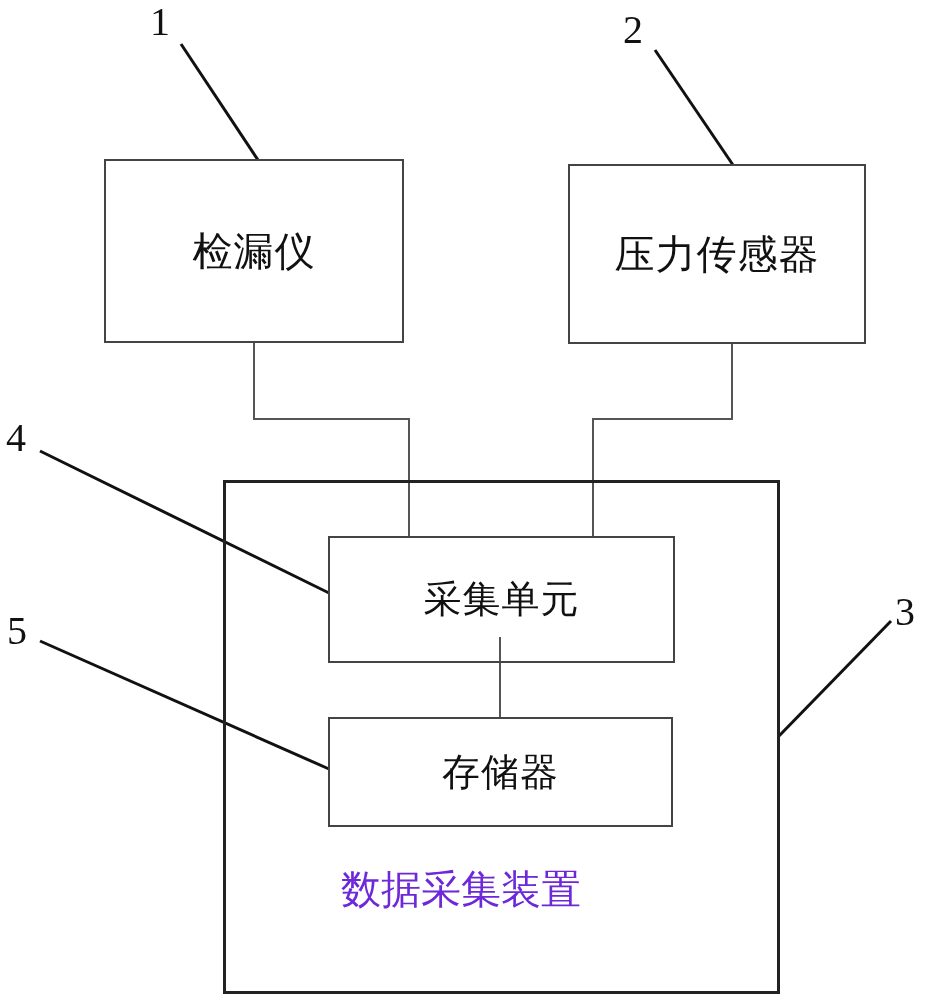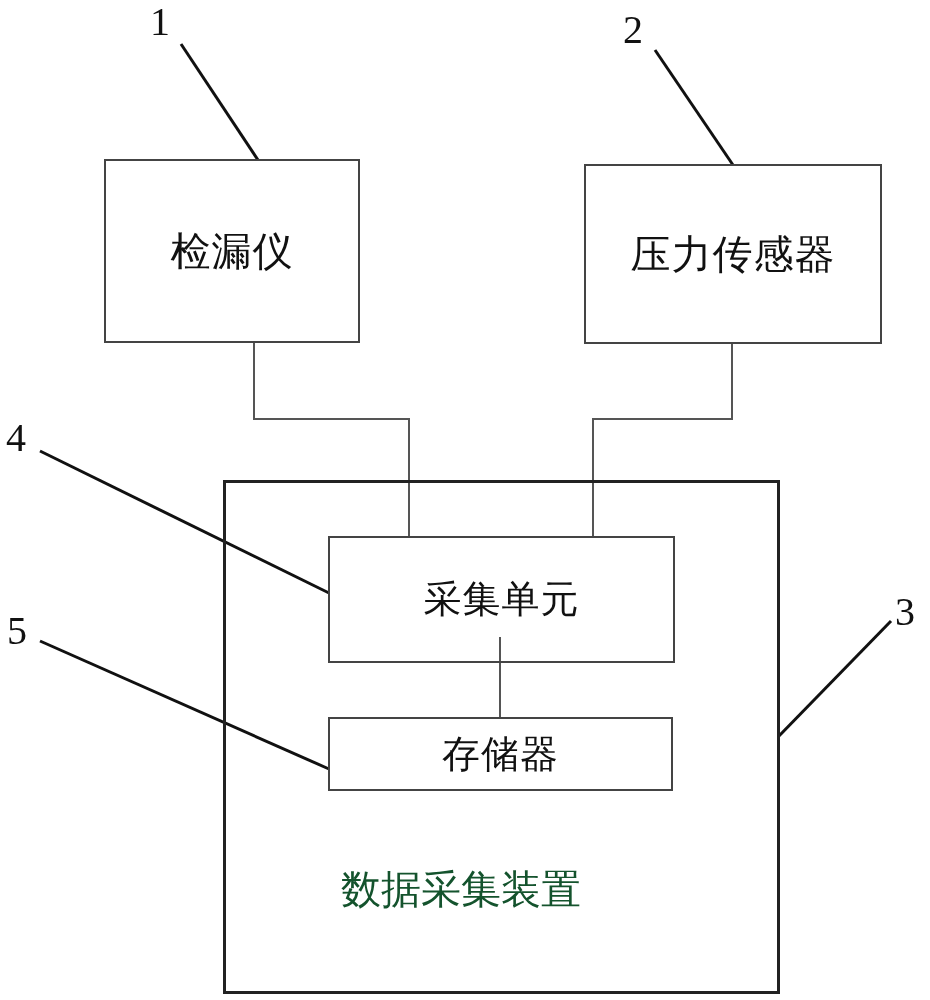--- a/index.html
+++ b/index.html
@@ -5,21 +5,21 @@
   html, body { margin: 0; padding: 0; background: #ffffff; }
   body { width: 930px; height: 1000px; position: relative; overflow: hidden;
          font-family: "DejaVu Serif", "Liberation Serif", serif; color: #111; }
   svg.diagram { position: absolute; left: 0; top: 0; width: 930px; height: 1000px; }
   .box { position: absolute; box-sizing: border-box; border: 2px solid #444; background: transparent;
          display: flex; align-items: center; justify-content: center; }
   .box.outer { border: 3px solid #222; align-items: flex-end; justify-content: center; }
   .label { font-size: 40px; letter-spacing: 1px; color: #111; white-space: nowrap; }
   .label.sm { font-size: 38px; }
   .num { position: absolute; font-size: 40px; color: #111; font-family: "Liberation Serif", "DejaVu Serif", serif; line-height: 1; }
-  .outer-label { position: absolute; font-size: 40px; color: #14532d; white-space: nowrap; }
+  .outer-label { position: absolute; font-size: 40px; color: #6d28d9; white-space: nowrap; }
 </style>
 </head>
 <body>
 
 <svg class="diagram" viewBox="0 0 930 1000">
 
   <polyline points="254,342 254,419 409,419 409,537" fill="none" stroke="#555" stroke-width="2"></polyline>
   <polyline points="732,343 732,419 593,419 593,537" fill="none" stroke="#555" stroke-width="2"></polyline>
   <line x1="500" y1="637" x2="500" y2="718" stroke="#555" stroke-width="2"></line>
 
@@ -29,30 +29,30 @@
   <line x1="40" y1="641" x2="329" y2="769" stroke="#111" stroke-width="3"></line>
   <line x1="891" y1="621" x2="778" y2="737" stroke="#111" stroke-width="3"></line>
 </svg>
 
 <div class="num" style="left:150px; top:2px;">1</div>
 <div class="num" style="left:623px; top:10px;">2</div>
 <div class="num" style="left:6px; top:418px;">4</div>
 <div class="num" style="left:7px; top:611px;">5</div>
 <div class="num" style="left:895px; top:592px;">3</div>
 
-<div class="box" style="left:104px; top:159px; width:256px; height:184px;">
+<div class="box" style="left:104px; top:159px; width:300px; height:184px;">
   <span class="label">检漏仪</span>
 </div>
 
-<div class="box" style="left:584px; top:164px; width:298px; height:180px;">
+<div class="box" style="left:568px; top:164px; width:298px; height:180px;">
   <span class="label">压力传感器</span>
 </div>
 
 <div class="box outer" style="left:223px; top:480px; width:557px; height:514px;"></div>
 <div class="outer-label" style="left:341px; top:862px;">数据采集装置</div>
 
 <div class="box" style="left:328px; top:536px; width:347px; height:127px;">
   <span class="label sm">采集单元</span>
 </div>
 
-<div class="box" style="left:328px; top:717px; width:345px; height:74px;">
+<div class="box" style="left:328px; top:717px; width:345px; height:110px;">
   <span class="label sm">存储器</span>
 </div>
 
 </body></html>

